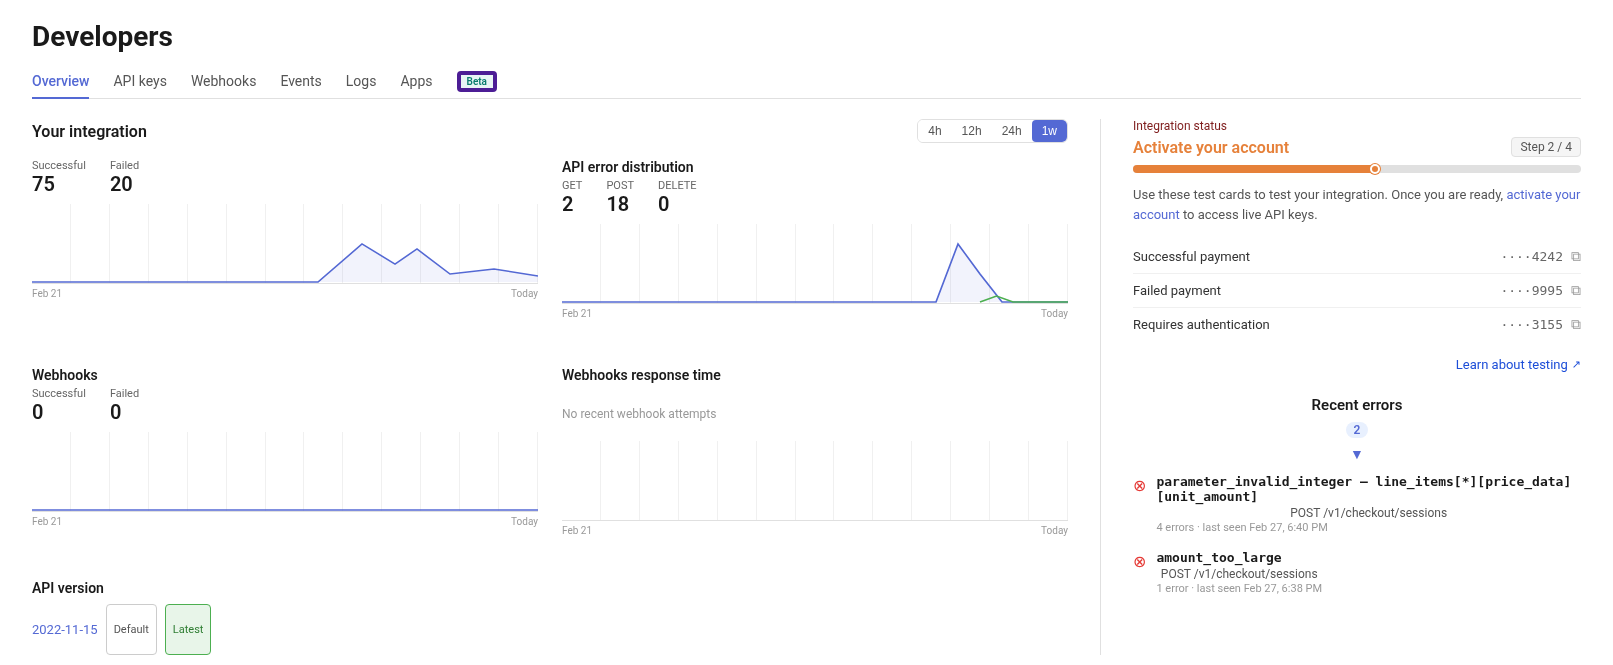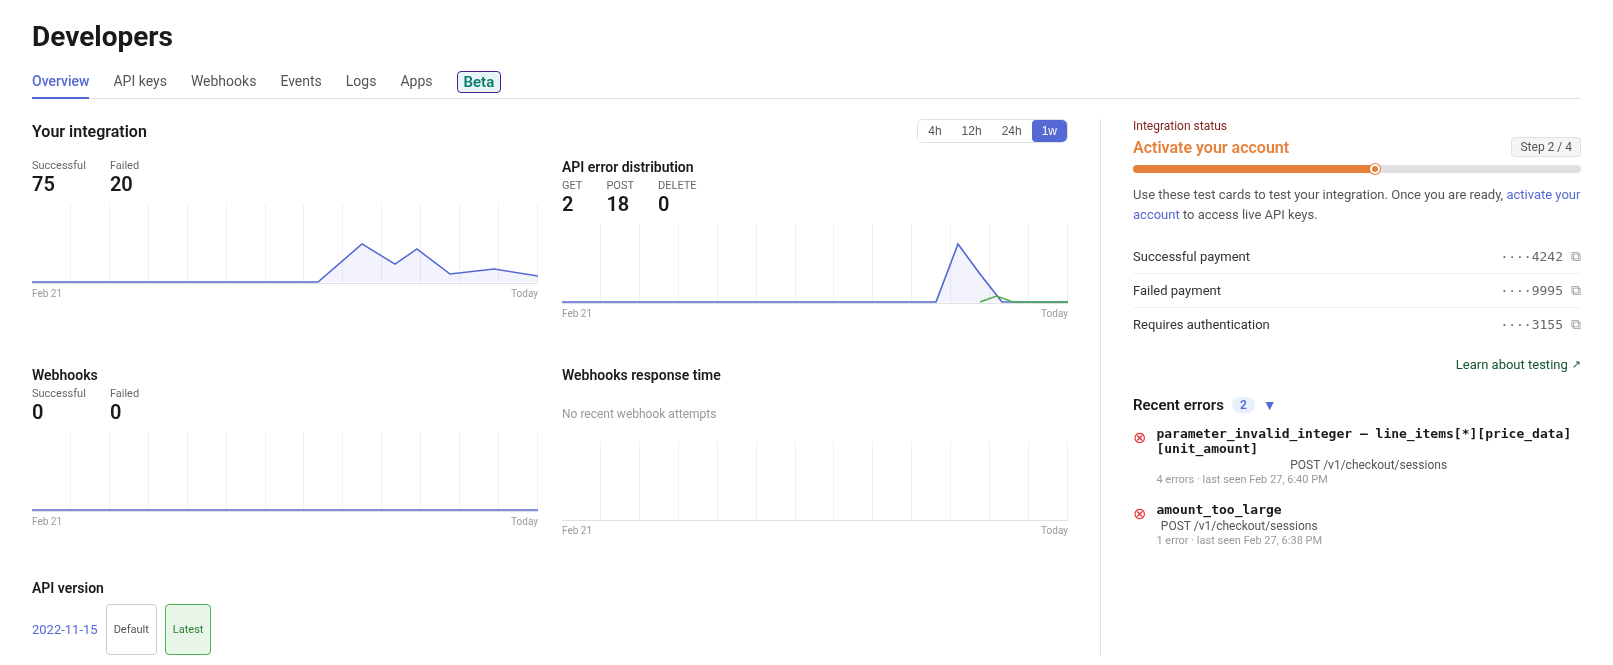--- a/index.html
+++ b/index.html
@@ -5,21 +5,21 @@
     * { box-sizing: border-box; margin: 0; padding: 0; }
     body { font-family: -apple-system, BlinkMacSystemFont, 'Segoe UI', Roboto, sans-serif; background: #fff; color: #1a1a1a; font-size: 14px; }
     
     .page { padding: 20px 32px; max-width: 1613px; }
     
     h1 { font-size: 28px; font-weight: 700; margin-bottom: 12px; }
     
     .nav-tabs { display: flex; align-items: center; gap: 24px; border-bottom: 1px solid #e0e0e0; margin-bottom: 0; }
     .nav-tab { padding: 8px 0; font-size: 14px; color: #555; cursor: pointer; text-decoration: none; border-bottom: 2px solid transparent; margin-bottom: -1px; }
     .nav-tab.active { color: #5469d4; border-bottom: 2px solid #5469d4; font-weight: 500; }
-    .beta-badge { background: #e8f5f5; color: #0a7c6e; border: 1px solid #4c1d95; border-radius: 4px; padding: 1px 6px; font-size: 15px; font-weight: 600; }
+    .beta-badge { background: #e8f5f5; color: #0a7c6e; border: 4px solid #4c1d95; border-radius: 4px; padding: 1px 6px; font-size: 10px; font-weight: 600; }
     
     .main-layout { display: flex; gap: 0; margin-top: 20px; }
     .left-panel { flex: 1; padding-right: 32px; border-right: 1px solid #e0e0e0; }
     .right-panel { width: 480px; padding-left: 32px; }
     
     .section-header { display: flex; align-items: center; justify-content: space-between; margin-bottom: 16px; }
     .section-title { font-size: 16px; font-weight: 600; }
     
     .time-controls { display: flex; gap: 0; border: 1px solid #e0e0e0; border-radius: 6px; overflow: hidden; }
     .time-btn { padding: 4px 10px; font-size: 12px; cursor: pointer; background: #fff; border: none; color: #555; }
@@ -58,23 +58,23 @@
     .integration-desc a { color: #5469d4; text-decoration: none; }
     
     .test-cards { margin-bottom: 16px; }
     .test-card-row { display: flex; align-items: center; justify-content: space-between; padding: 8px 0; border-bottom: 1px solid #f0f0f0; }
     .test-card-row:last-child { border-bottom: none; }
     .test-card-name { font-size: 13px; color: #333; }
     .test-card-right { display: flex; align-items: center; gap: 8px; }
     .test-card-number { font-size: 13px; color: #666; font-family: monospace; }
     .copy-icon { color: #999; cursor: pointer; font-size: 14px; }
     
-    .learn-link { font-size: 13px; color: #14532d; text-decoration: none; display: flex; align-items: center; gap: 4px; justify-content: flex-end; margin-bottom: 24px; }
-    
-    .recent-errors-header { display: flex; align-items: center; gap: 8px; margin-bottom: 12px; }
+    .learn-link { font-size: 13px; color: #1d4ed8; text-decoration: none; display: flex; align-items: center; gap: 4px; justify-content: flex-end; margin-bottom: 24px; }
+    
+    .recent-errors-header { display: flex; align-items: center; gap: 8px; margin-bottom: 12px; flex-direction: column; }
     .recent-errors-title { font-size: 15px; font-weight: 600; }
     .error-count-badge { background: #e8f0fe; color: #5469d4; border-radius: 10px; padding: 1px 8px; font-size: 12px; font-weight: 600; }
     .filter-icon { color: #5469d4; font-size: 14px; cursor: pointer; }
     
     .error-item { display: flex; gap: 10px; margin-bottom: 16px; }
     .error-icon { color: #e53935; font-size: 16px; margin-top: 2px; flex-shrink: 0; }
     .error-content { }
     .error-code { font-size: 13px; font-weight: 600; font-family: monospace; color: #1a1a1a; }
     .error-endpoint { font-size: 12px; color: #555; margin-top: 2px; text-align: center; }
     .error-meta { font-size: 11px; color: #999; margin-top: 1px; }

